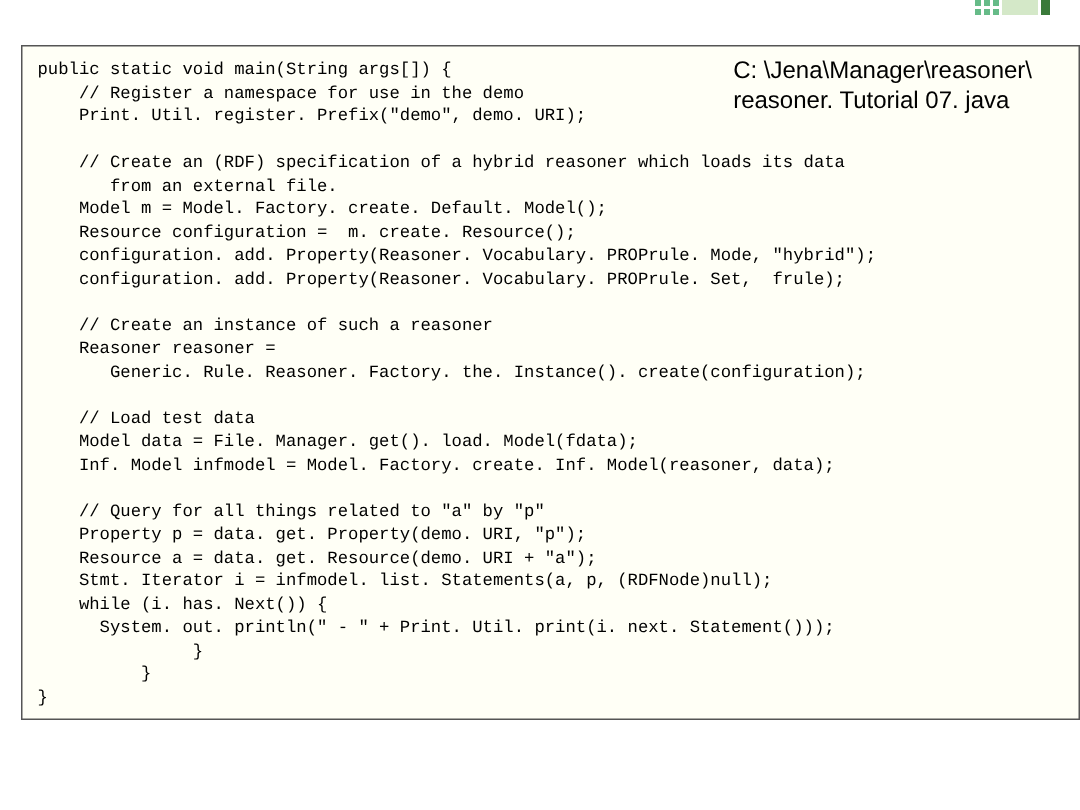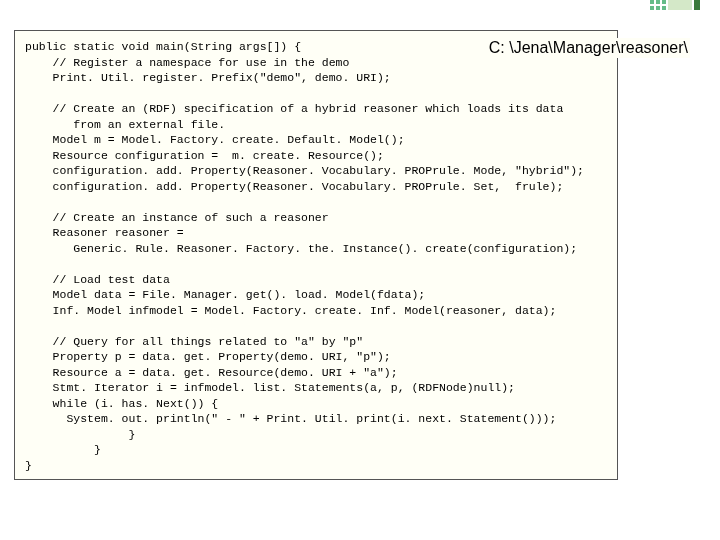--- a/index.html
+++ b/index.html
@@ -23,21 +23,21 @@
     grid-template-rows: repeat(2, 4px);
     gap: 2px;
   }
   .dot { width: 4px; height: 4px; background: #6b8; }
   .bar1 { width: 24px; height: 10px; background: #d4e8c8; }
   .bar2 { width: 6px; height: 10px; background: #3a7a3a; }
   .code-block {
     position: absolute;
     top: 30px;
     left: 14px;
-    width: 604px;
+    width: 706px;
     height: 450px;
     background: #fffff6;
     border: 1px solid #555;
     padding: 8px 10px;
     font-family: "Courier New", monospace;
     font-size: 11.5px;
     line-height: 1.35;
     color: #000;
     white-space: pre;
     overflow: hidden;
@@ -95,13 +95,14 @@
     Resource a = data. get. Resource(demo. URI + "a");
     Stmt. Iterator i = infmodel. list. Statements(a, p, (RDFNode)null);
     while (i. has. Next()) {
       System. out. println(" - " + Print. Util. print(i. next. Statement()));
                }
           }
 }</pre>
 
 <div class="path-label">
   <div>C: \Jena\Manager\reasoner\</div>
+  <div>reasoner. Tutorial 07. java</div>
 </div>
 
 </body></html>

